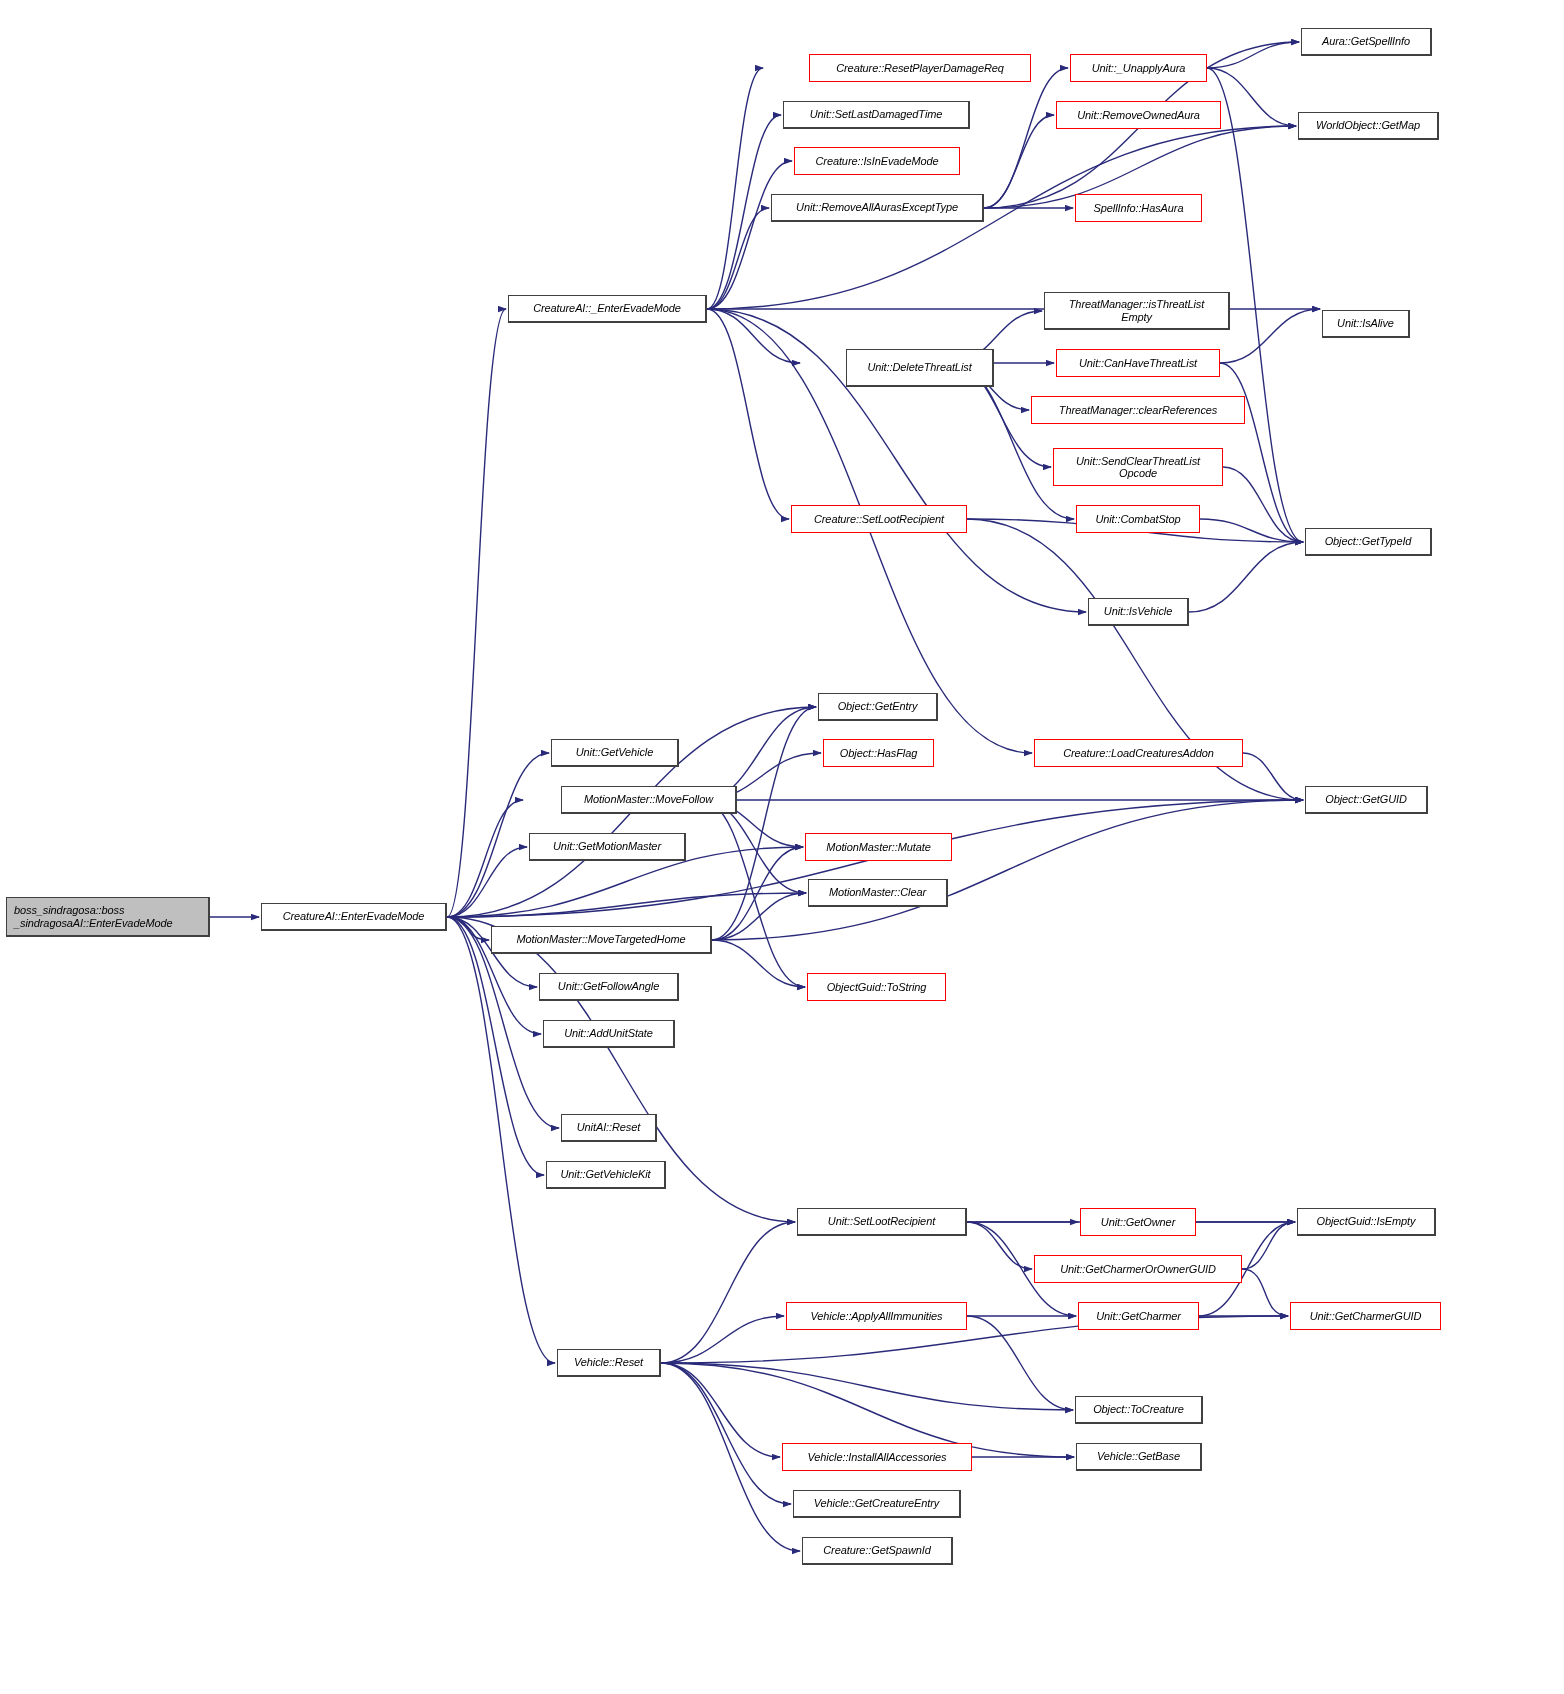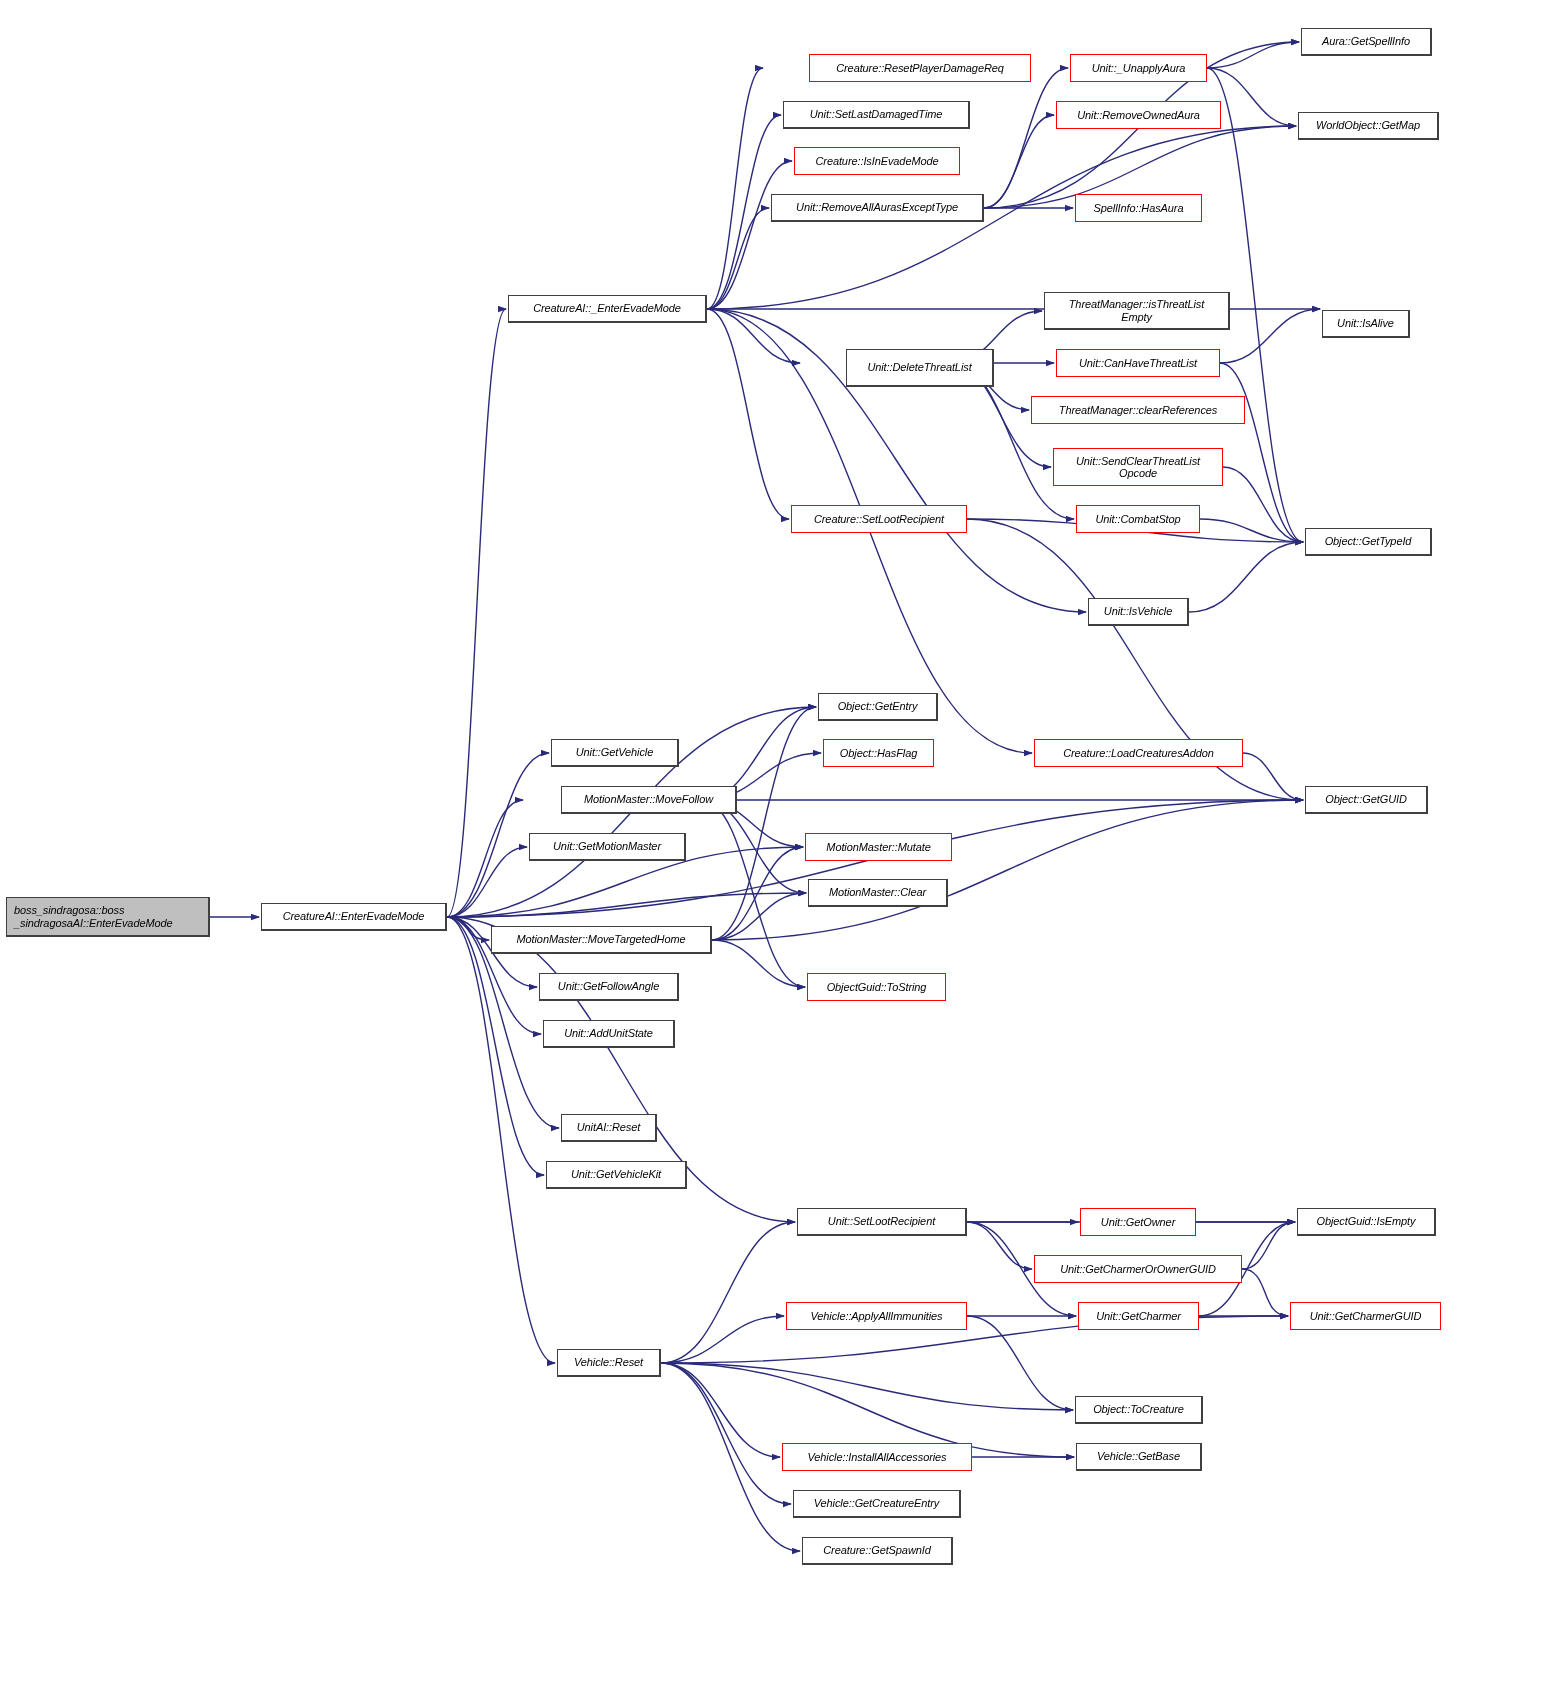--- a/index.html
+++ b/index.html
@@ -181,21 +181,21 @@
     <div class="node" style="left: 551px; top: 739px; width: 128px; height: 28px;">Unit::GetVehicle</div>
     <div class="node" style="left: 525px; top: 786px; width: 176px; height: 28px; margin-left: 36px;">MotionMaster::MoveFollow</div>
     <div class="node" style="left: 529px; top: 833px; width: 157px; height: 28px;">Unit::GetMotionMaster</div>
     <div class="node red" style="left: 805px; top: 833px; width: 147px; height: 28px;">MotionMaster::Mutate</div>
     <div class="node" style="left: 808px; top: 879px; width: 140px; height: 28px;">MotionMaster::Clear</div>
     <div class="node" style="left: 491px; top: 926px; width: 221px; height: 28px;">MotionMaster::MoveTargetedHome</div>
     <div class="node red" style="left: 807px; top: 973px; width: 139px; height: 28px;">ObjectGuid::ToString</div>
     <div class="node" style="left: 539px; top: 973px; width: 140px; height: 28px;">Unit::GetFollowAngle</div>
     <div class="node" style="left: 543px; top: 1020px; width: 132px; height: 28px;">Unit::AddUnitState</div>
     <div class="node" style="left: 561px; top: 1114px; width: 96px; height: 28px;">UnitAI::Reset</div>
-    <div class="node" style="left: 546px; top: 1161px; width: 141px; height: 28px;">Unit::GetVehicleKit</div>
+    <div class="node" style="left: 546px; top: 1161px; width: 120px; height: 28px;">Unit::GetVehicleKit</div>
     <div class="node" style="left: 797px; top: 1208px; width: 170px; height: 28px;">Unit::SetLootRecipient</div>
     <div class="node red" style="left: 1080px; top: 1208px; width: 116px; height: 28px;">Unit::GetOwner</div>
     <div class="node" style="left: 1297px; top: 1208px; width: 139px; height: 28px;">ObjectGuid::IsEmpty</div>
     <div class="node red" style="left: 1034px; top: 1255px; width: 208px; height: 28px;">Unit::GetCharmerOrOwnerGUID</div>
     <div class="node red" style="left: 786px; top: 1302px; width: 181px; height: 28px;">Vehicle::ApplyAllImmunities</div>
     <div class="node red" style="left: 1078px; top: 1302px; width: 121px; height: 28px;">Unit::GetCharmer</div>
     <div class="node red" style="left: 1290px; top: 1302px; width: 151px; height: 28px;">Unit::GetCharmerGUID</div>
     <div class="node" style="left: 557px; top: 1349px; width: 104px; height: 28px;">Vehicle::Reset</div>
     <div class="node" style="left: 1075px; top: 1396px; width: 128px; height: 28px;">Object::ToCreature</div>
     <div class="node red" style="left: 782px; top: 1443px; width: 190px; height: 28px;">Vehicle::InstallAllAccessories</div>

